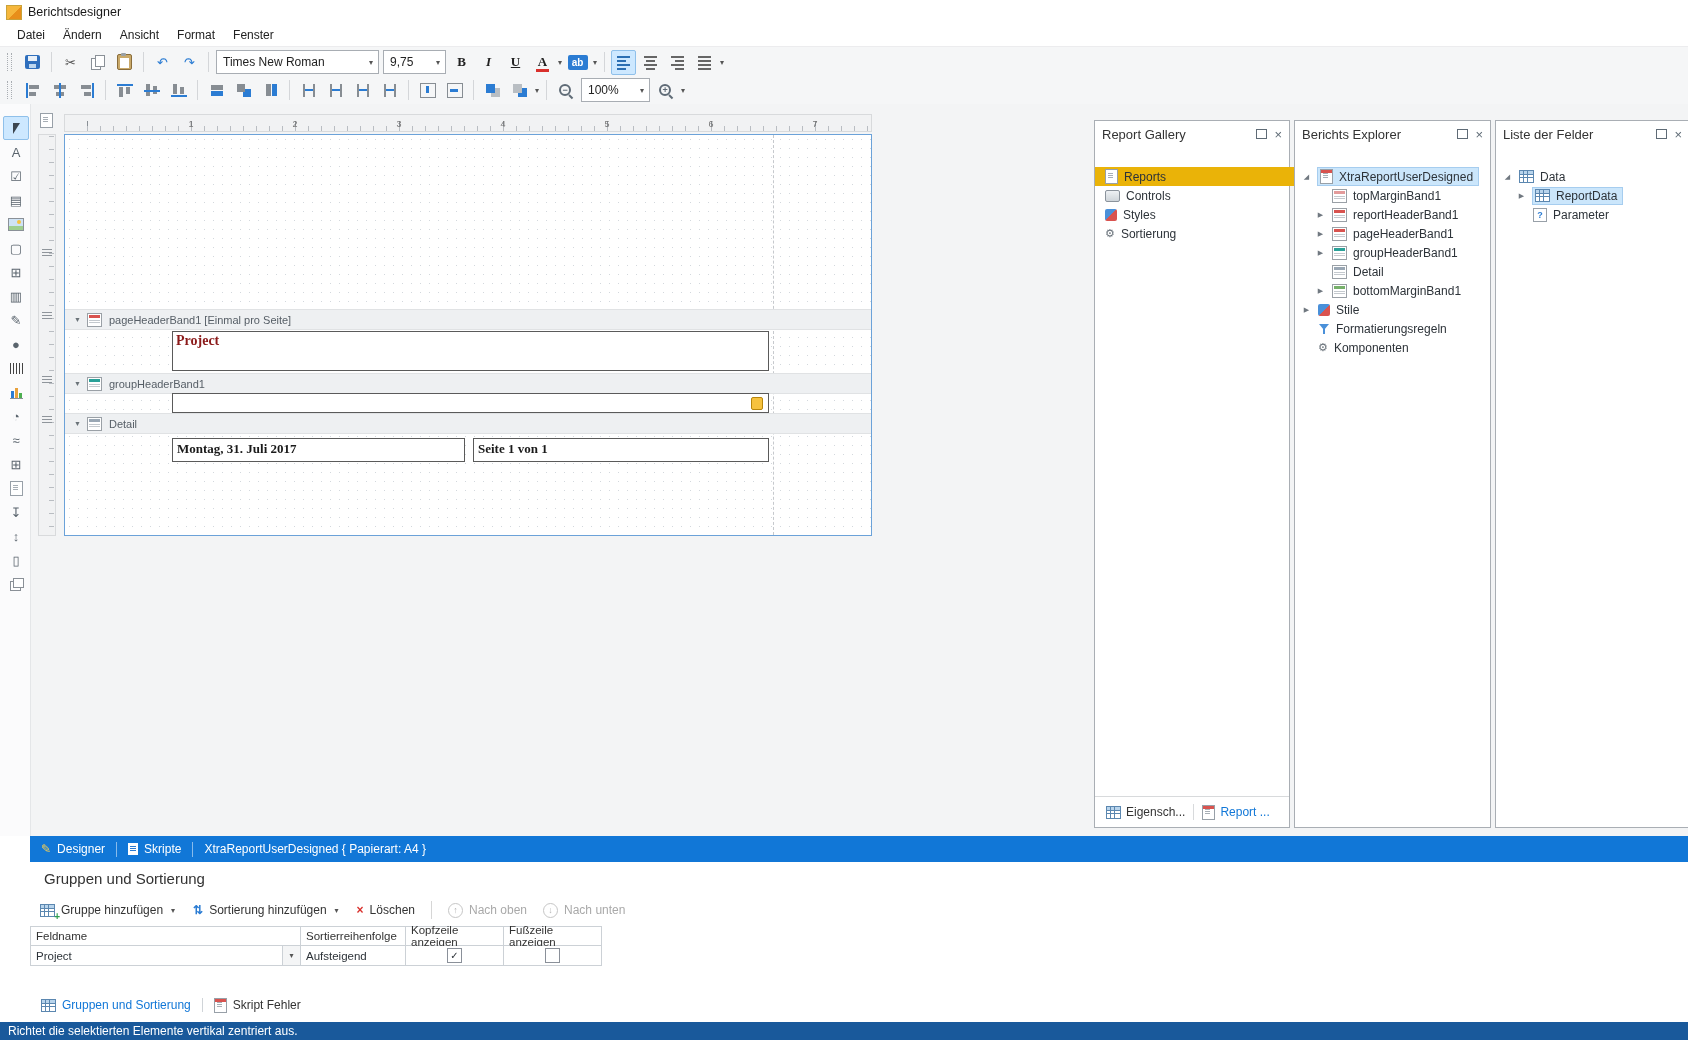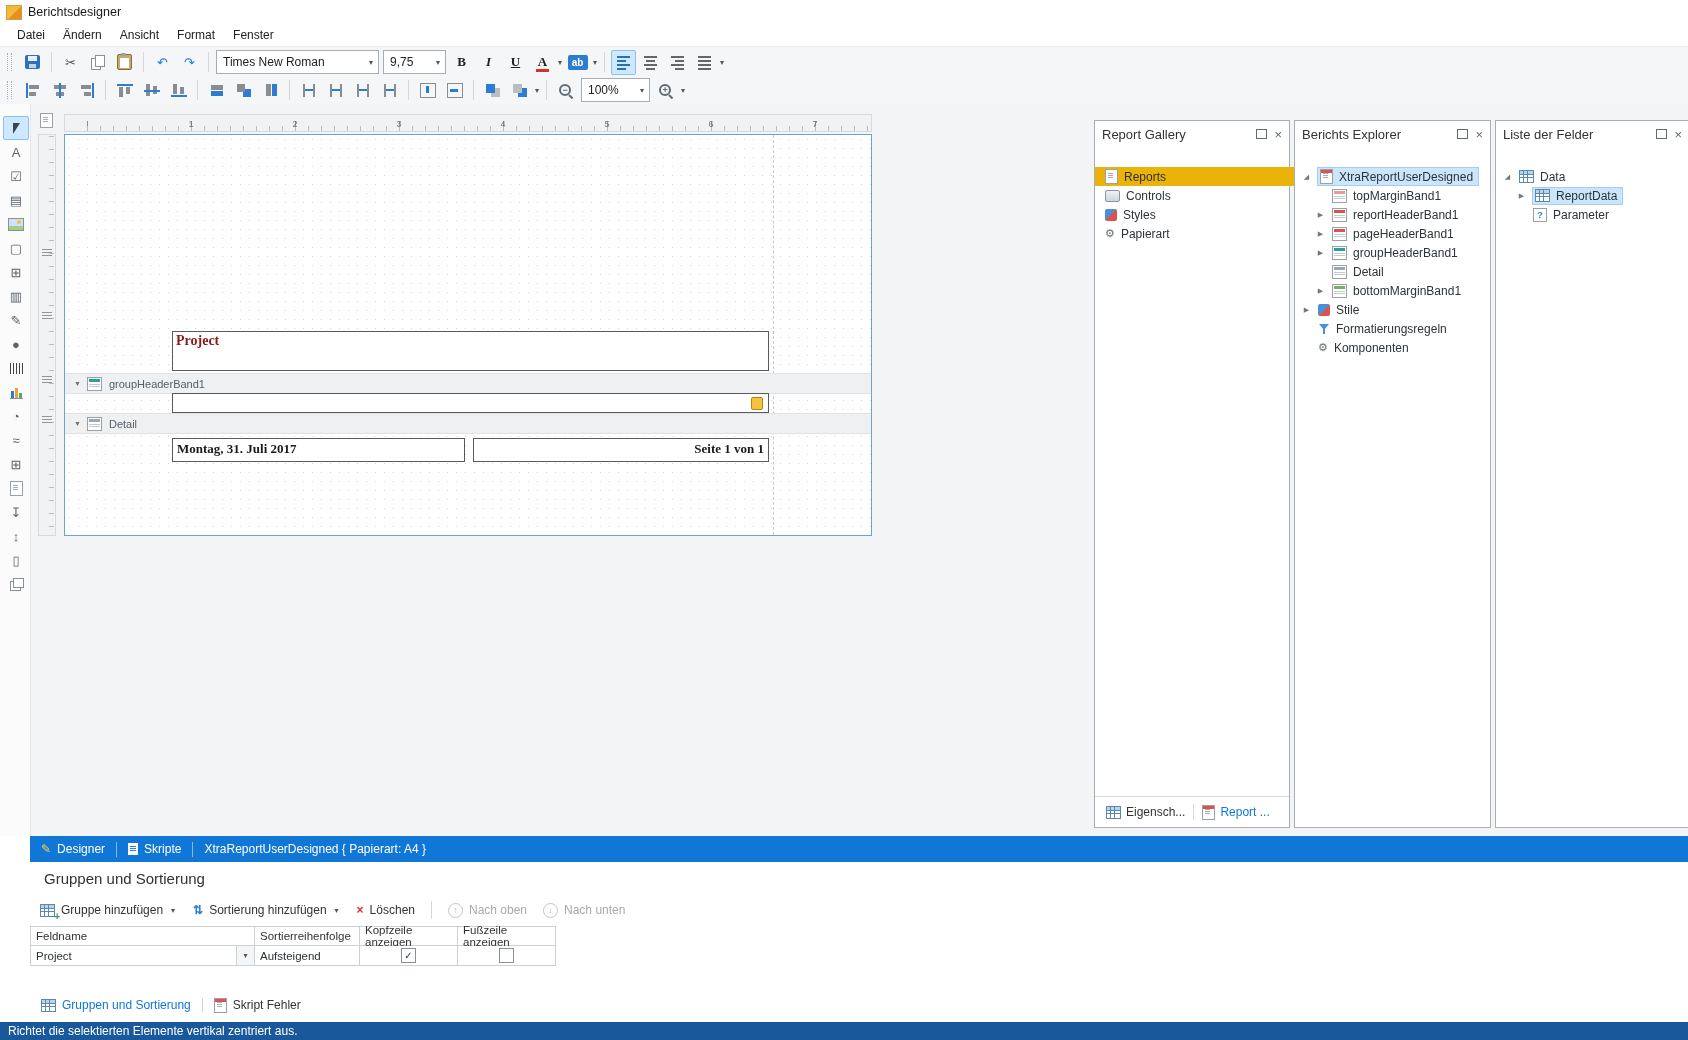--- a/index.html
+++ b/index.html
@@ -105,21 +105,21 @@
   .mline{position:absolute;top:0;bottom:0;left:708px;border-left:1px dashed #c6c9cd}
   .strip{position:absolute;left:0;width:100%;height:19px;background:#eef0f2;border-top:1px solid #e0e2e4;border-bottom:1px solid #e0e2e4;display:flex;align-items:center;font-size:11px;color:#565e66}
   .tri{font-size:7px;color:#6b7379;margin:0 0 0 9px}
   .striplabel{margin-left:7px}
   .strip .bnd{margin-left:6px}
   .ctrl{position:absolute;background:#fff;border:1px solid #5a5a5a;font-family:"Liberation Serif",serif;color:#1a1a1a;overflow:hidden}
   .rhtext{font-size:25px;font-weight:bold;color:#8b1a1a;line-height:33px;padding-left:4px;display:block}
   .phtext{font-size:14px;font-weight:bold;color:#8b1a1a;padding:1px 0 0 3px;display:block}
   .ghtext{font-size:13px;font-weight:bold;padding-left:2px;line-height:16px;display:block}
   .dttext{font-size:13px;font-weight:bold;line-height:20px;padding:0 4px;display:block}
-  .tright{text-align:right}
+  .tright{}
   .dbdot{position:absolute;right:5px;top:3px;width:10px;height:11px;background:#f6c23e;border:1px solid #b8860b;border-radius:2px}
   
   .panel{position:absolute;top:16px;height:706px;background:#fff;border:1px solid #a9aeb4}
   .ptitle{height:26px;display:flex;align-items:center;padding:0 7px;font-size:13px;color:#333}
   .pbtns{margin-left:auto;display:flex;align-items:center;gap:7px}
   .prow{position:absolute;left:0;width:100%;height:19px;display:flex;align-items:center;gap:6px;padding-left:10px;font-size:12px;color:#2d3339}
   .prow.sel{background:#eab308}
   .tarrow{width:11px;text-align:center;font-size:7px;color:#707880;flex:none}
   .hsel{display:flex;align-items:center;gap:6px;background:#cbe6fb;outline:1px solid #a6cdef;padding:1px 5px 1px 2px}
   .pfoot{position:absolute;left:0;right:0;bottom:0;height:30px;border-top:1px solid #d8dadc;display:flex;align-items:center;gap:3px;padding:0 6px;font-size:12px}
@@ -136,21 +136,21 @@
   .gbtn{display:flex;align-items:center;gap:6px}
   .gbtn.dis{color:#a9a9a9}
   .circ{width:13px;height:13px;border:1px solid #c6c6c6;border-radius:50%;display:flex;align-items:center;justify-content:center;font-size:9px;color:#b3b3b3;flex:none}
   .gsep{width:1px;height:18px;background:#d6d6d6}
   .xred{color:#d9302c;font-weight:bold;font-size:12px}
   .gtable{position:absolute;left:30px;top:926px;font-size:11.5px;color:#2d3339}
   .gtr{display:flex}
   .gc{border-right:1px solid #ccd1d6;border-bottom:1px solid #ccd1d6;background:#fff;height:20px;display:flex;align-items:center;padding:0 5px;box-sizing:border-box}
   .gtr.h .gc{border-top:1px solid #ccd1d6;color:#333}
   .gc:first-child{border-left:1px solid #ccd1d6}
-  .w1{width:225px}.w2{width:105px}.w3{width:98px}.w4{width:98px}
+  .w1{width:271px}.w2{width:105px}.w3{width:98px}.w4{width:98px}
   .center{justify-content:center}
   .combocell{padding:0}
   .combocell .val{padding:0 5px;flex:1}
   .ddbtn{width:17px;height:100%;border-left:1px solid #ccd1d6;display:flex;align-items:center;justify-content:center;background:#f4f5f6;color:#555;font-size:8px}
   .cb{width:13px;height:13px;border:1px solid #8a9099;background:#fff;display:flex;align-items:center;justify-content:center;font-size:10px;color:#2d3339;line-height:1}
   .ftabs{position:absolute;left:30px;top:994px;height:22px;display:flex;align-items:center;font-size:12px}
   .ftab{display:flex;align-items:center;gap:6px;padding:0 11px;height:100%}
   .ftab.active{color:#1177d7}
   .fsep{width:1px;height:14px;background:#d0d4d8}
   .status{position:absolute;left:0;top:1022px;width:100%;height:18px;background:#19599b;color:#fff;display:flex;align-items:center;padding-left:8px;font-size:12px}
@@ -390,20 +390,25 @@
       <span class="vhandle" style="top:114px"></span>
       <span class="vhandle" style="top:177px"></span>
       <span class="vhandle" style="top:241px"></span>
       <span class="vhandle" style="top:281px"></span>
     </div>
 
     <div class="page">
       <div class="mline"></div>
 
 
+      <div class="strip" style="top:174px">
+        <span class="tri">▼</span>
+        <span class="bnd" style="--c:#d9534f"></span>
+        <span class="striplabel">pageHeaderBand1 [Einmal pro Seite]</span>
+      </div>
       <div class="ctrl" style="left:107px;top:196px;width:595px;height:38px">
         <span class="phtext">Project</span>
       </div>
 
       <div class="strip" style="top:238px">
         <span class="tri">▼</span>
         <span class="bnd" style="--c:#2aa198"></span>
         <span class="striplabel">groupHeaderBand1</span>
       </div>
       <div class="ctrl" style="left:107px;top:258px;width:595px;height:18px">
@@ -438,21 +443,21 @@
       <div class="prow" style="top:65px">
           <span class="i-ctrl"></span>
           <span>Controls</span>
         </div>
       <div class="prow" style="top:84px">
           <span class="i-style"></span>
           <span>Styles</span>
         </div>
       <div class="prow" style="top:103px">
           <span class="gear">⚙</span>
-          <span>Papierart</span>
+          <span>Sortierung</span>
         </div>
       <div class="pfoot">
         <div class="pfbtn">
             <span class="i-grid"></span>
             <span>Eigensch...</span>
           </div>
         <span class="pfsep"></span>
         <div class="pfbtn">
             <span class="i-doc red"></span>
             <span style="color:#1177d7">Report ...</span>

